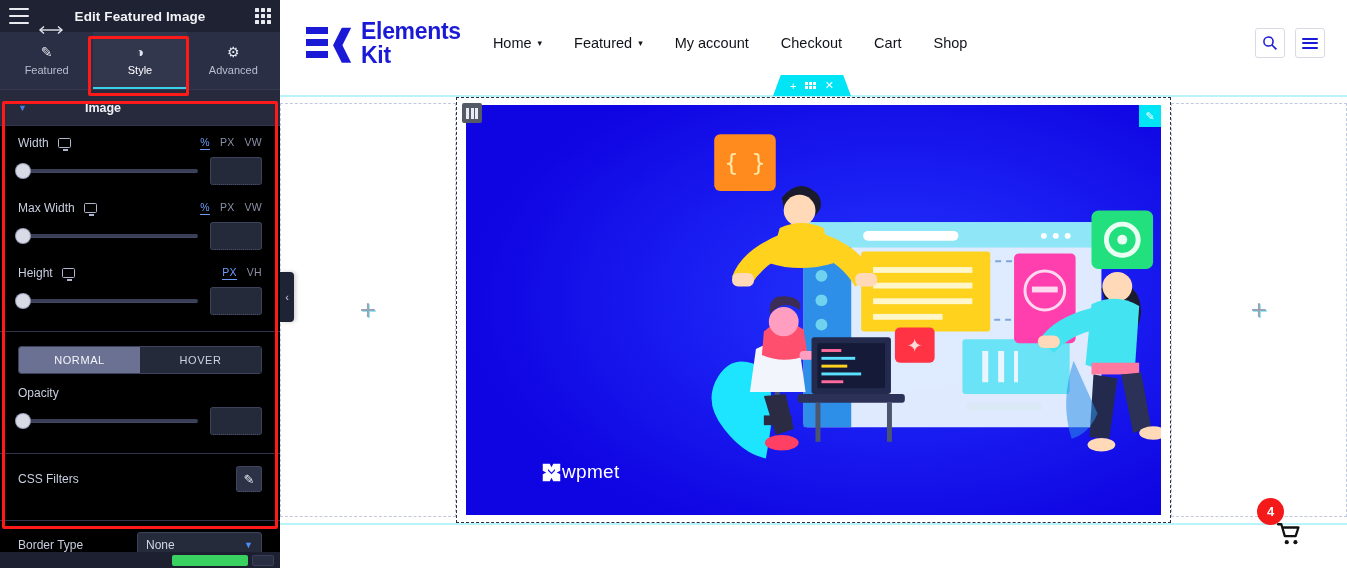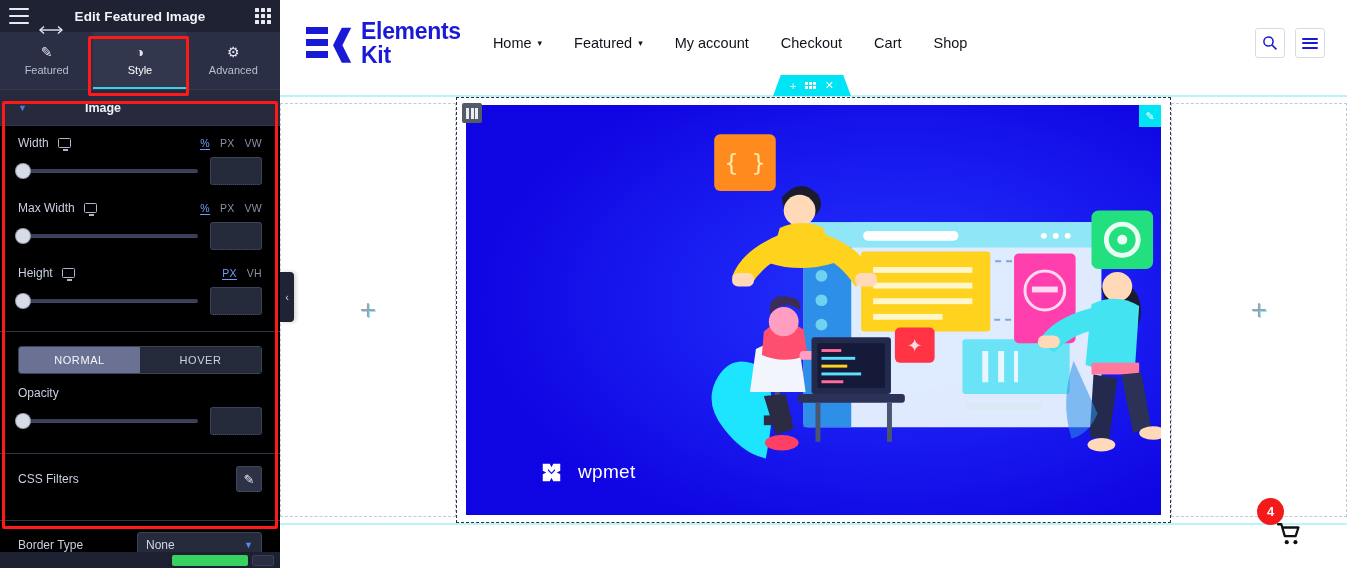--- a/index.html
+++ b/index.html
@@ -66,21 +66,21 @@
   .section-head {
     display:flex; align-items:center; gap:10px;
     height:36px; padding:0 18px; border-bottom:1px solid #31354c;
     background:#272a3d;
   }
   .section-head .caret { color:#4a7ddb; font-size:9px; }
   .section-head .stitle { font-size:12.5px; font-weight:700; color:#eef0f6;padding-left:48px; }
 
   .ctrl { padding: 10px 18px 6px 18px; }
   .ctrl-row {
-    display:flex; align-items:center; justify-content:space-between; margin-bottom:7px;
+    display:flex; justify-content:space-between; margin-bottom:7px;
   }
   .ctrl-label { font-size:12px; color:#c9cee0; display:flex; align-items:center; gap:9px;}
   .mon {
     width:13px; height:10px; border:1.4px solid #aeb5cc; border-radius:1.5px; position:relative;
   }
   .mon::after{ content:""; position:absolute; left:4px; bottom:-4px; width:5px; height:2.5px; background:#aeb5cc;}
   .units { display:flex; gap:10px; font-size:10.5px; color:#8b90a6; letter-spacing:.3px;}
   .units span { cursor:pointer; }
   .units span.on { color:#6d9bff; border-bottom:1px solid #6d9bff; }
 
@@ -217,21 +217,21 @@
     z-index:8; cursor:pointer;
   }
   .banner-h {
     position:absolute; left:75px; top:138px; color:#eef0ff; font-size:27px; line-height:1.32;
     font-weight:400; letter-spacing:.2px;
   }
   .banner-script {
     font-family:"DejaVu Serif", serif; font-style:italic; font-size:27px; color:#f4e9ff;
   }
   .wpmet {
-    position:absolute; left:75px; bottom:32px; display:flex; align-items:center; gap:16px;
+    position:absolute; left:75px; bottom:32px; display:flex; align-items:center; gap:0;
     color:#fff; font-size:19px; letter-spacing:.3px;justify-content:center;
   }
   .wpmet-mark { width:21px; height:21px; position:relative; }
 
   
   .cart-wrap { position:absolute; right:28px; bottom:6px; width:56px; height:56px; z-index:16;}
   .cart-badge {
     position:absolute; left:-6px; top:-8px; width:27px; height:27px; border-radius:50%;
     background:#f41a1a; color:#fff; font-size:13px; font-weight:700;
     display:flex; align-items:center; justify-content:center; z-index:3;

